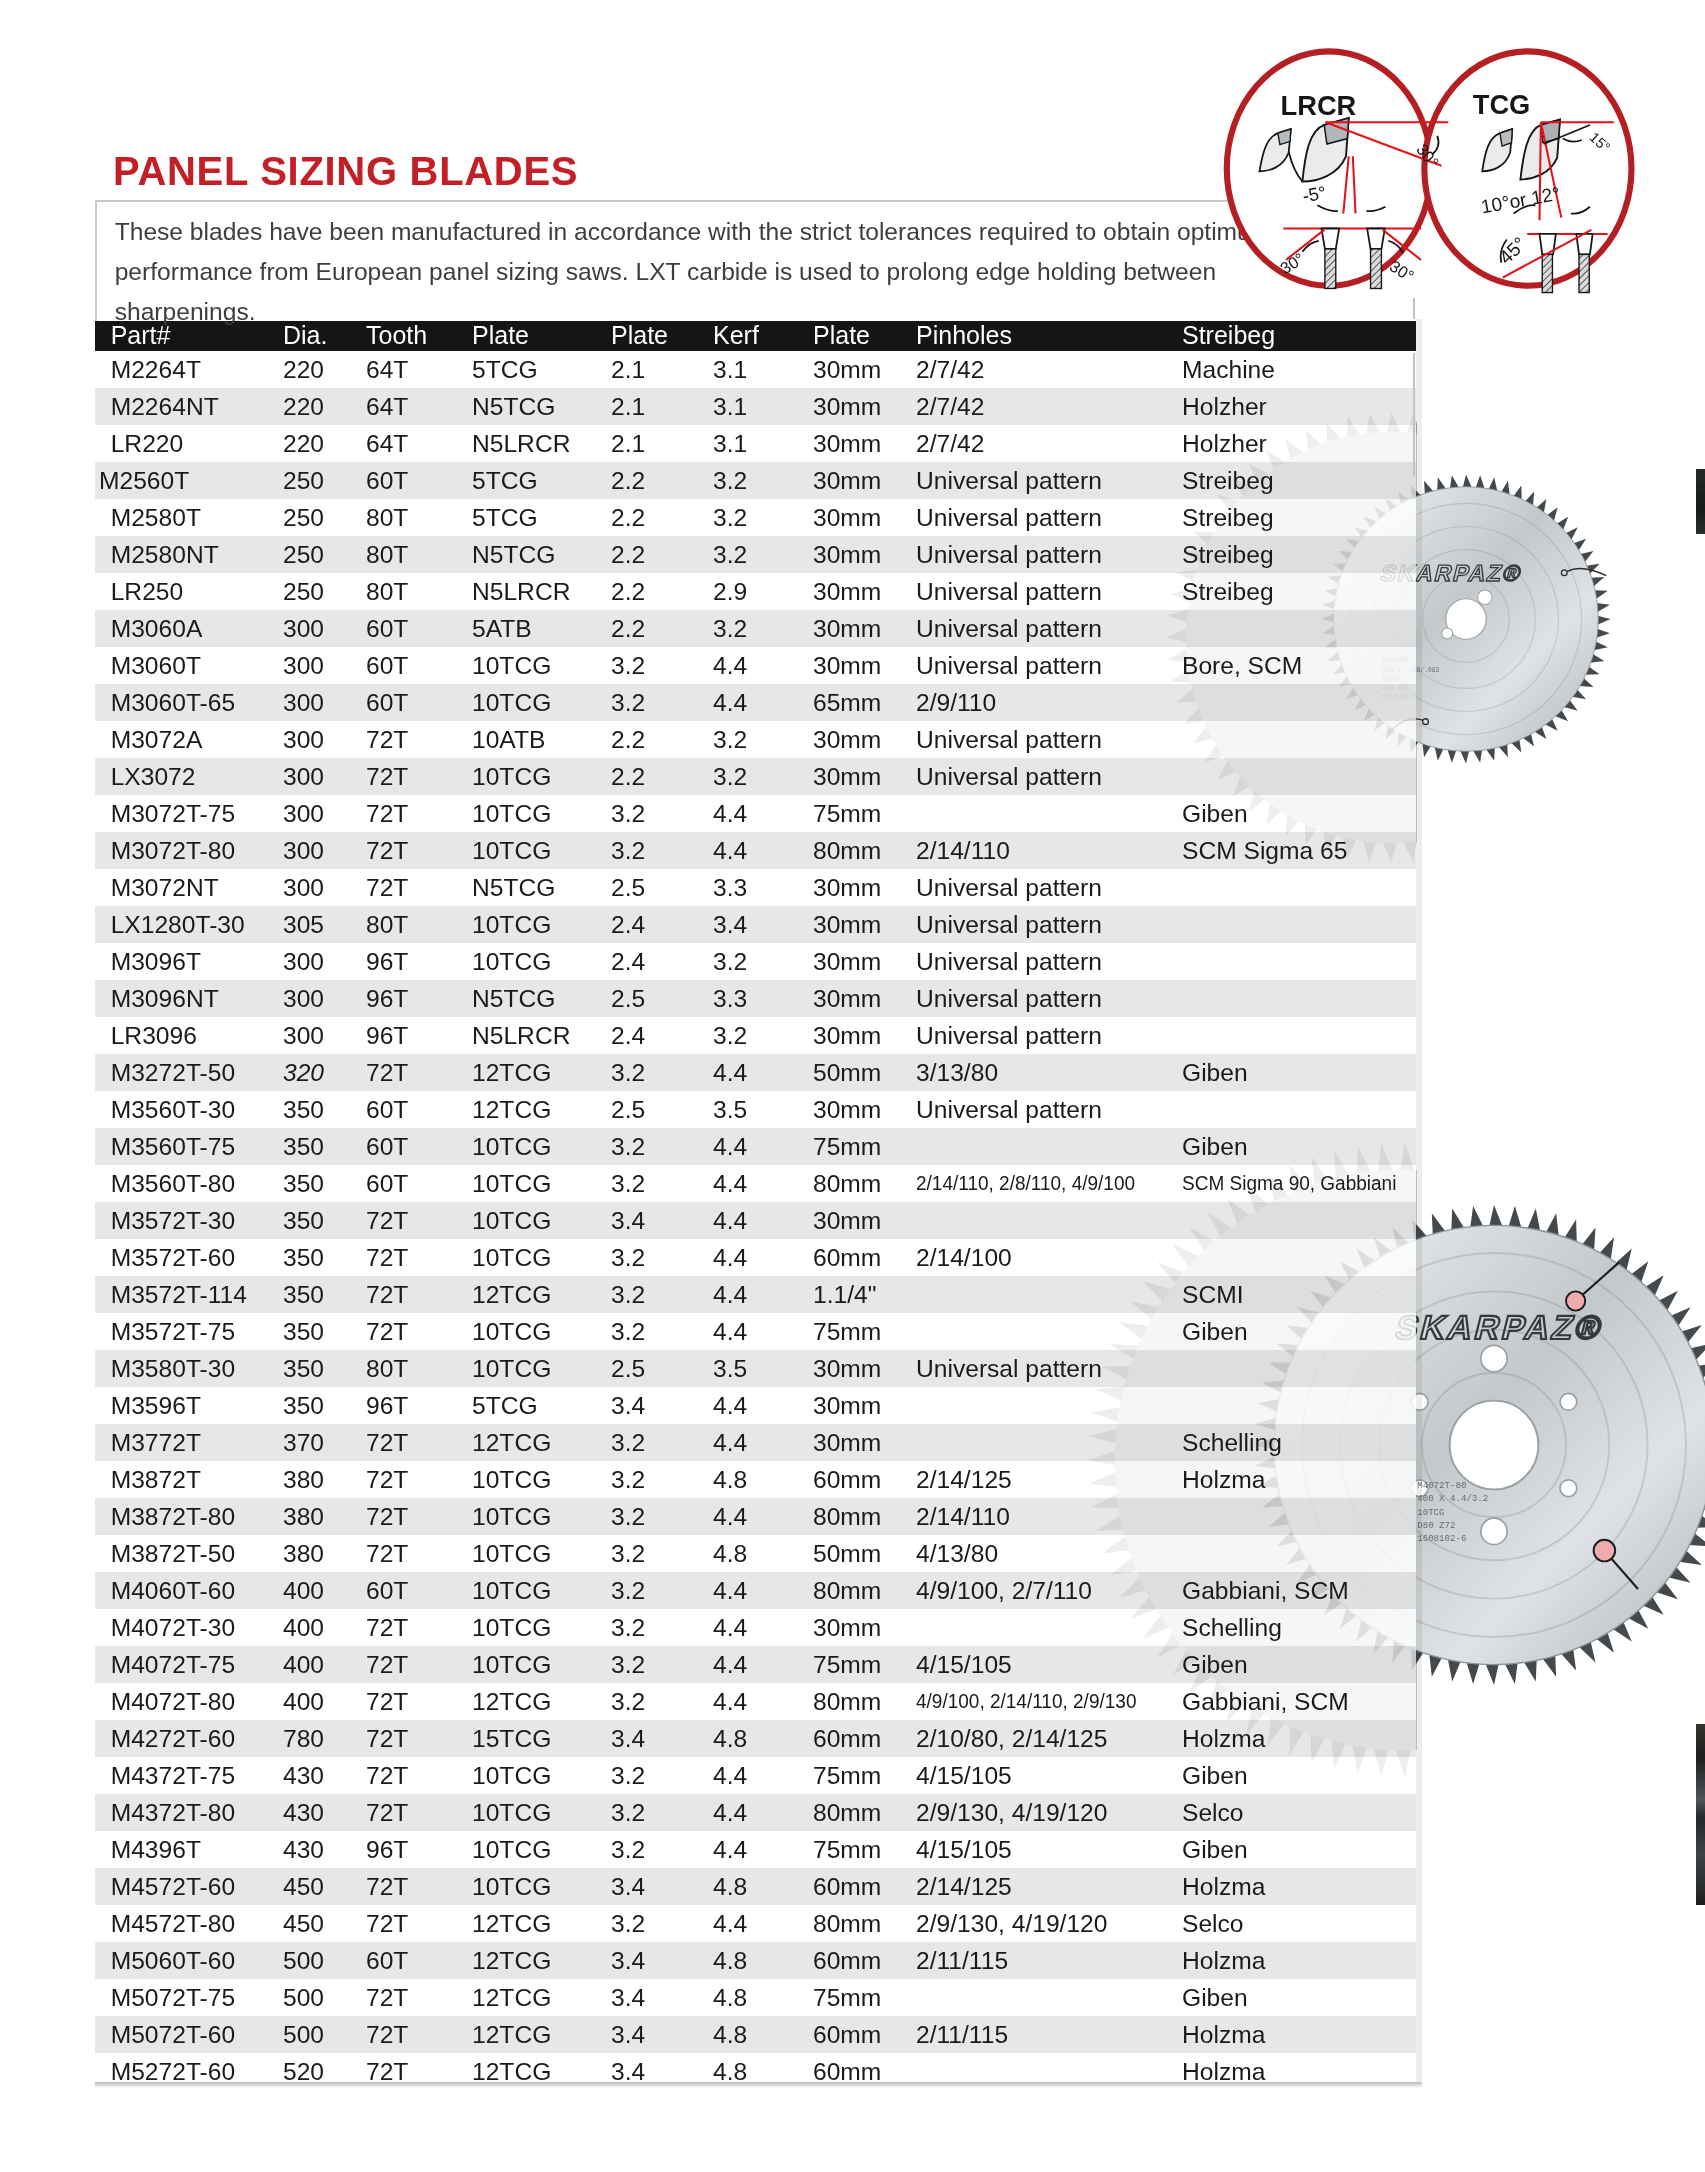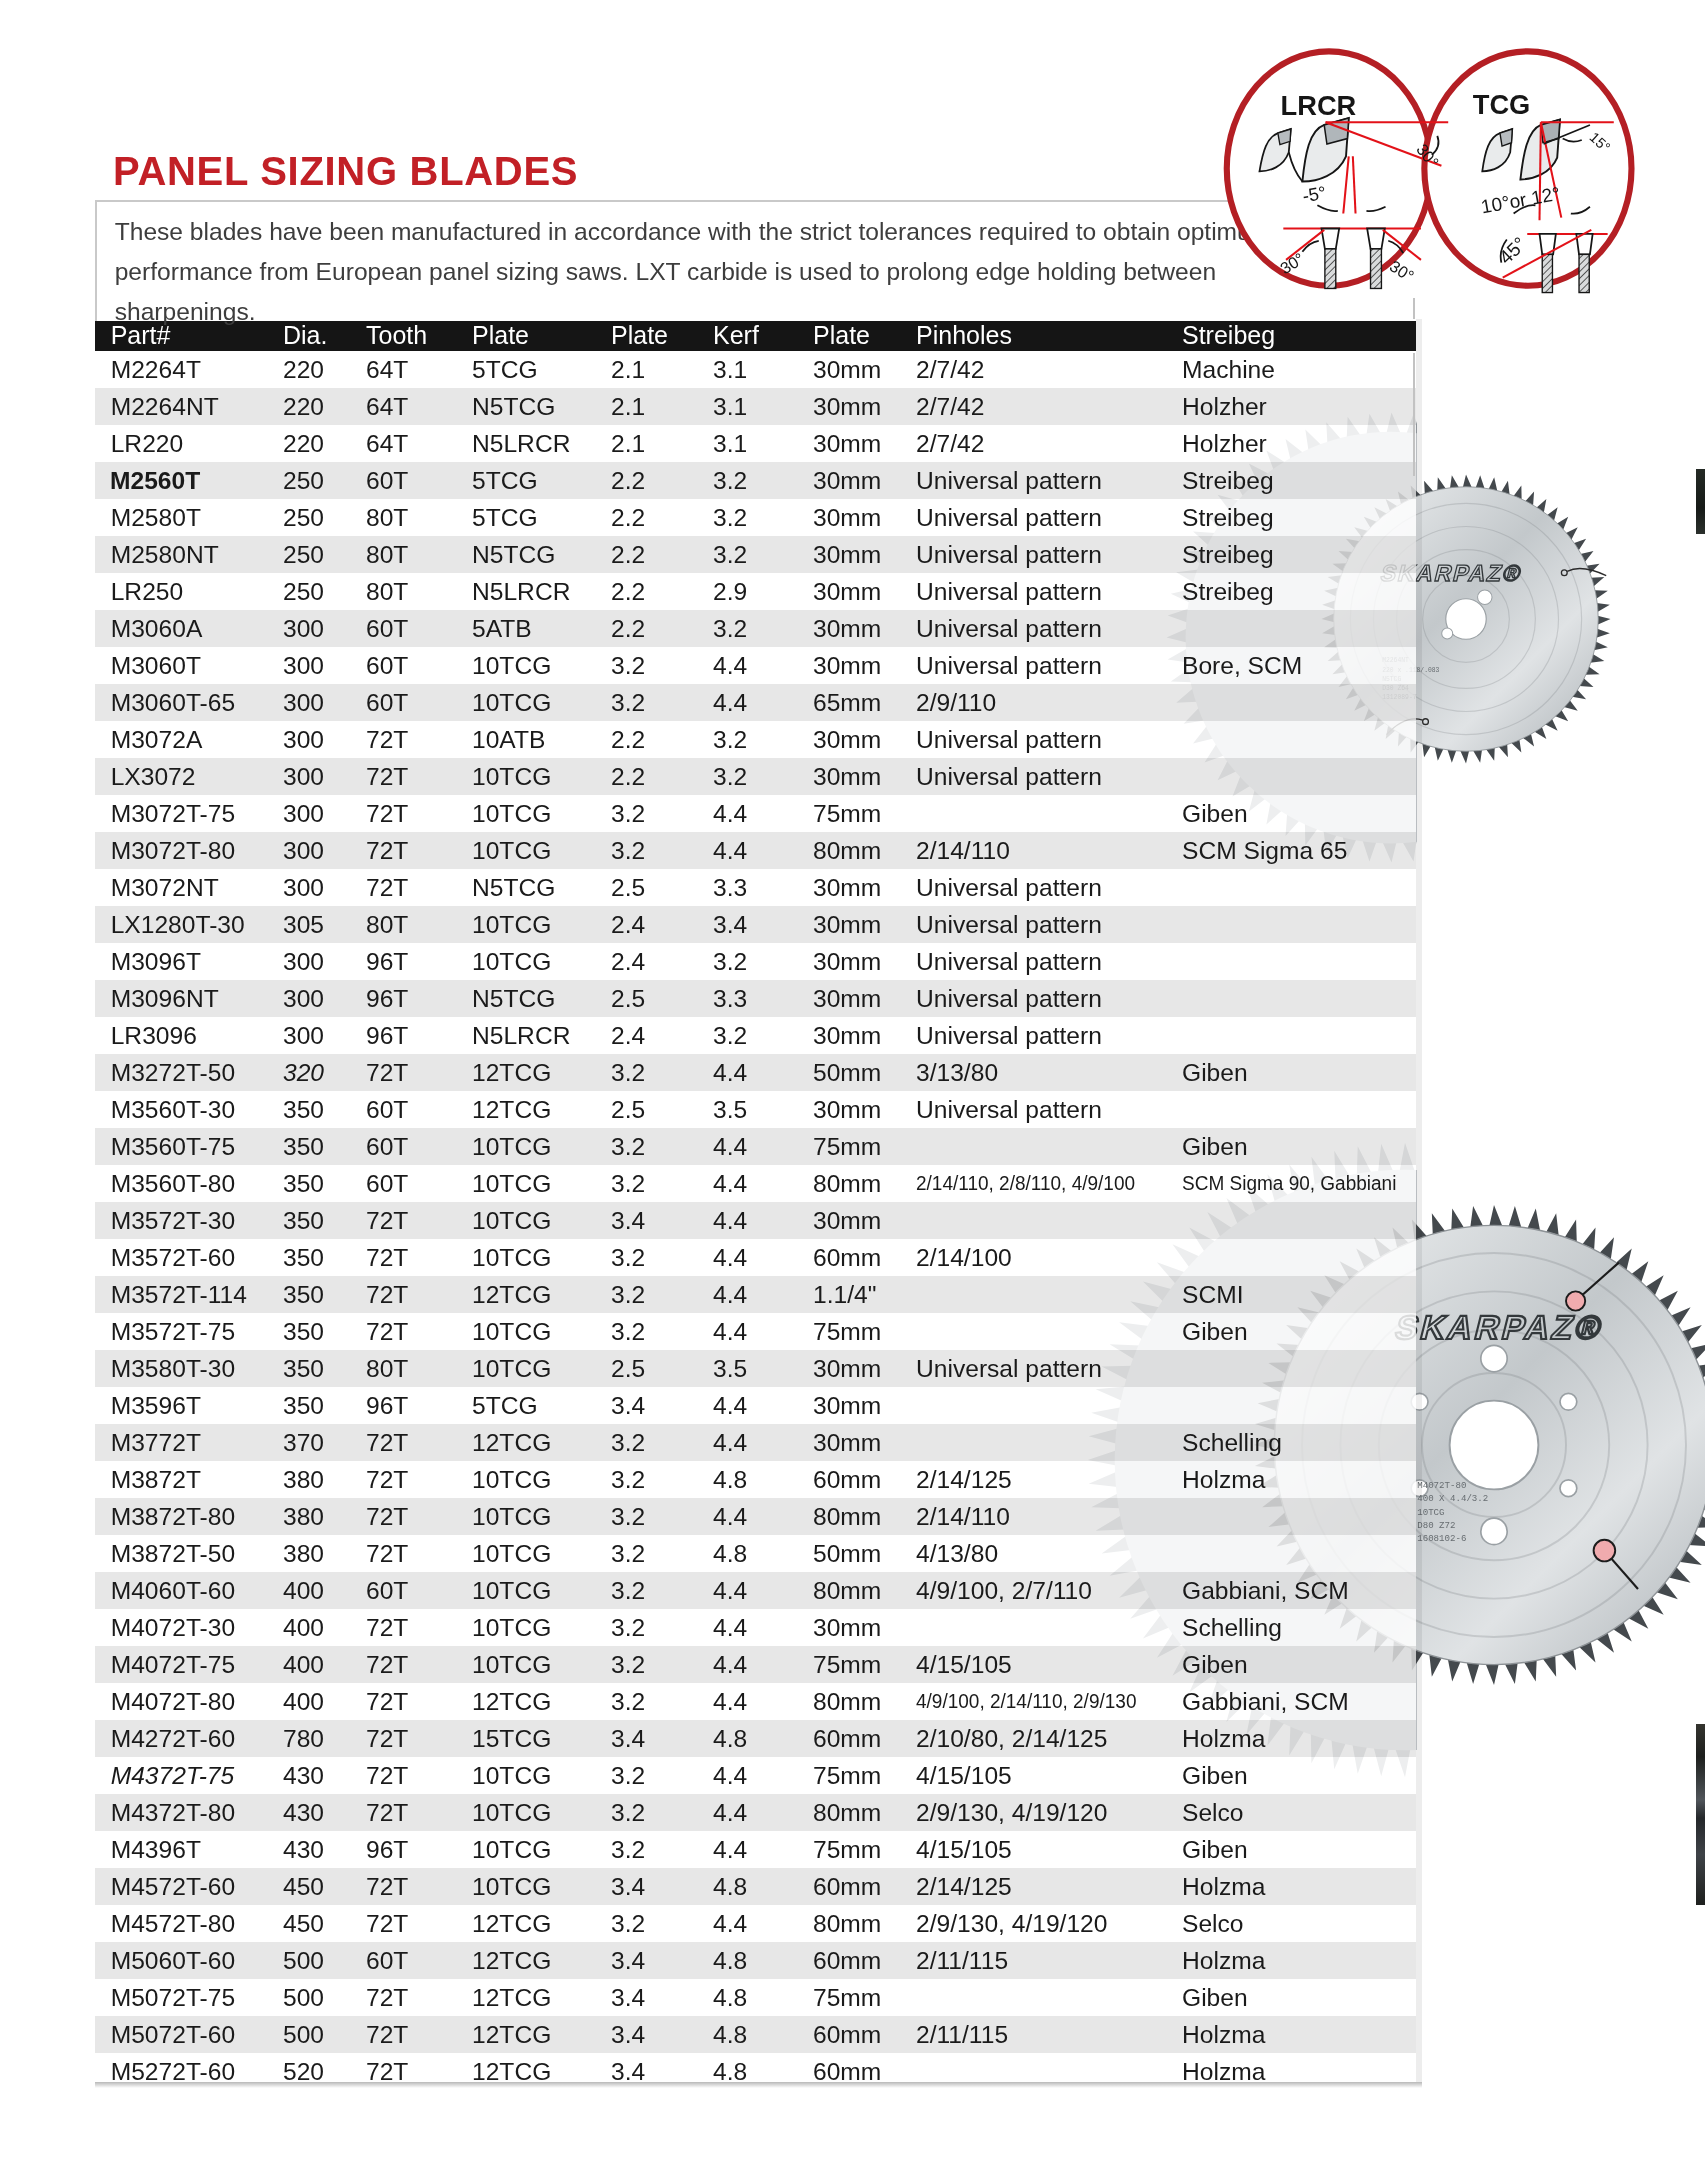--- a/index.html
+++ b/index.html
@@ -179,21 +179,21 @@
         <div class="tcell" style="left: 188px;">220</div>
         <div class="tcell" style="left: 271px;">64T</div>
         <div class="tcell" style="left: 377px;">N5LRCR</div>
         <div class="tcell" style="left: 516px;">2.1</div>
         <div class="tcell" style="left: 618px;">3.1</div>
         <div class="tcell" style="left: 718px;">30mm</div>
         <div class="tcell" style="left: 821px;">2/7/42</div>
         <div class="tcell" style="left: 1087px;">Holzher</div>
       </div>
       <div class="trow alt">
-        <div class="tcell" style="left: 15px; font-weight: bold;">M2560T</div>
+        <div class="tcell" style="left: 4px;">M2560T</div>
         <div class="tcell" style="left: 188px;">250</div>
         <div class="tcell" style="left: 271px;">60T</div>
         <div class="tcell" style="left: 377px;">5TCG</div>
         <div class="tcell" style="left: 516px;">2.2</div>
         <div class="tcell" style="left: 618px;">3.2</div>
         <div class="tcell" style="left: 718px;">30mm</div>
         <div class="tcell" style="left: 821px;">Universal pattern</div>
         <div class="tcell" style="left: 1087px;">Streibeg</div>
       </div>
       <div class="trow norm">
@@ -540,21 +540,21 @@
         <div class="tcell" style="left: 188px;">780</div>
         <div class="tcell" style="left: 271px;">72T</div>
         <div class="tcell" style="left: 377px;">15TCG</div>
         <div class="tcell" style="left: 516px;">3.4</div>
         <div class="tcell" style="left: 618px;">4.8</div>
         <div class="tcell" style="left: 718px;">60mm</div>
         <div class="tcell" style="left: 821px;">2/10/80, 2/14/125</div>
         <div class="tcell" style="left: 1087px;">Holzma</div>
       </div>
       <div class="trow norm">
-        <div class="tcell" style="left: 15.7px; font-style: italic;">M4372T-75</div>
+        <div class="tcell" style="left: 15.7px;">M4372T-75</div>
         <div class="tcell" style="left: 188px;">430</div>
         <div class="tcell" style="left: 271px;">72T</div>
         <div class="tcell" style="left: 377px;">10TCG</div>
         <div class="tcell" style="left: 516px;">3.2</div>
         <div class="tcell" style="left: 618px;">4.4</div>
         <div class="tcell" style="left: 718px;">75mm</div>
         <div class="tcell" style="left: 821px;">4/15/105</div>
         <div class="tcell" style="left: 1087px;">Giben</div>
       </div>
       <div class="trow alt">

